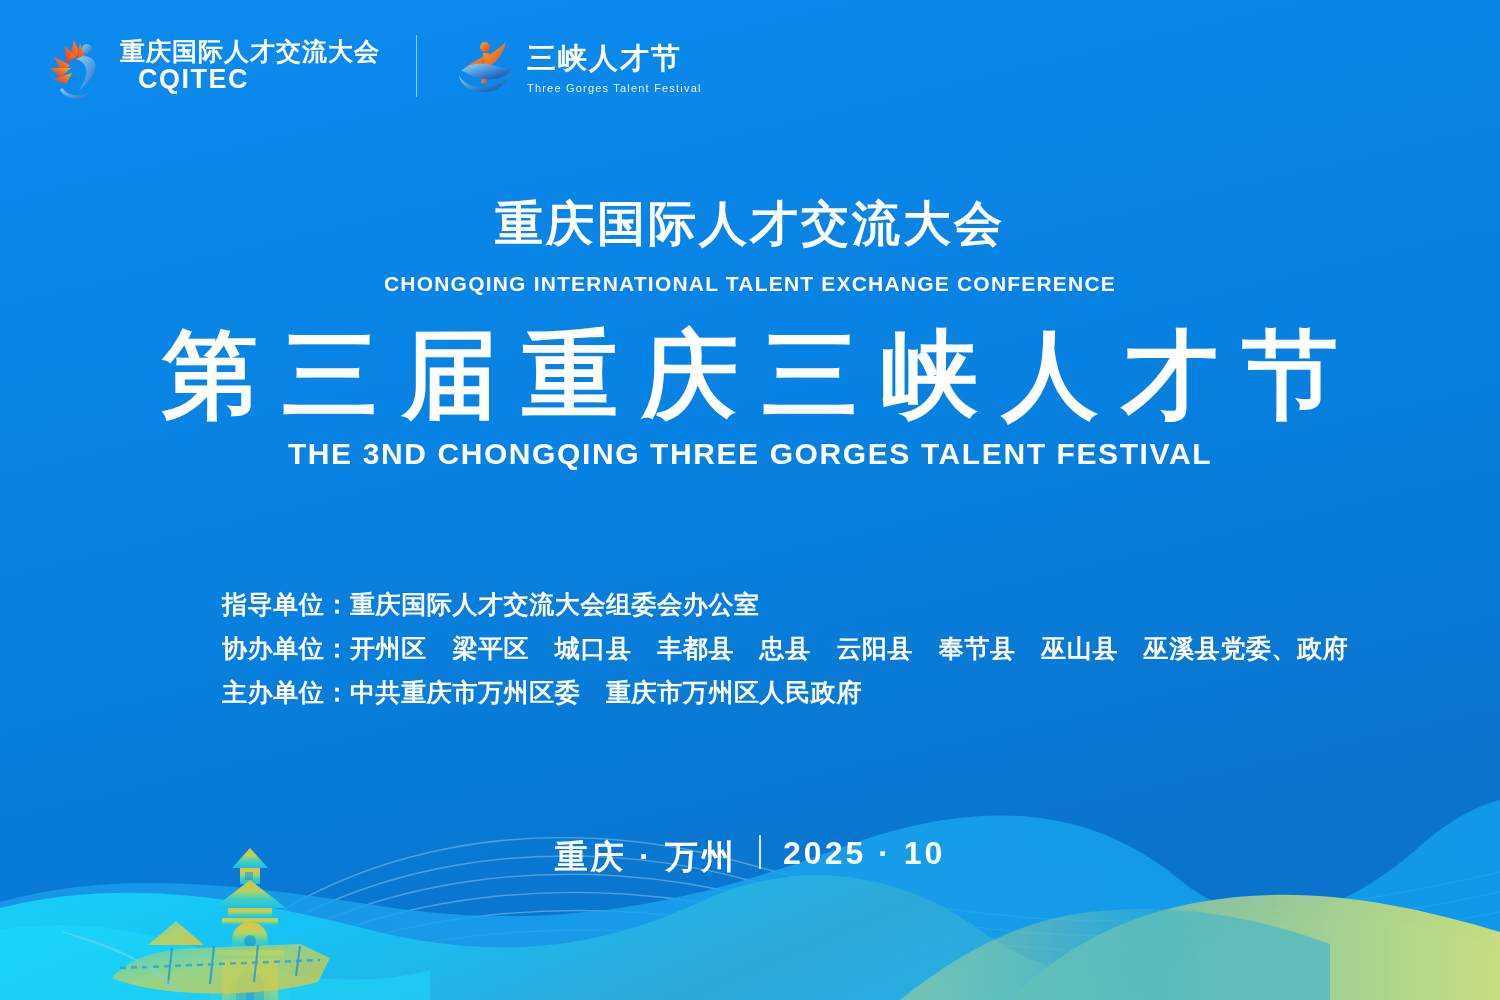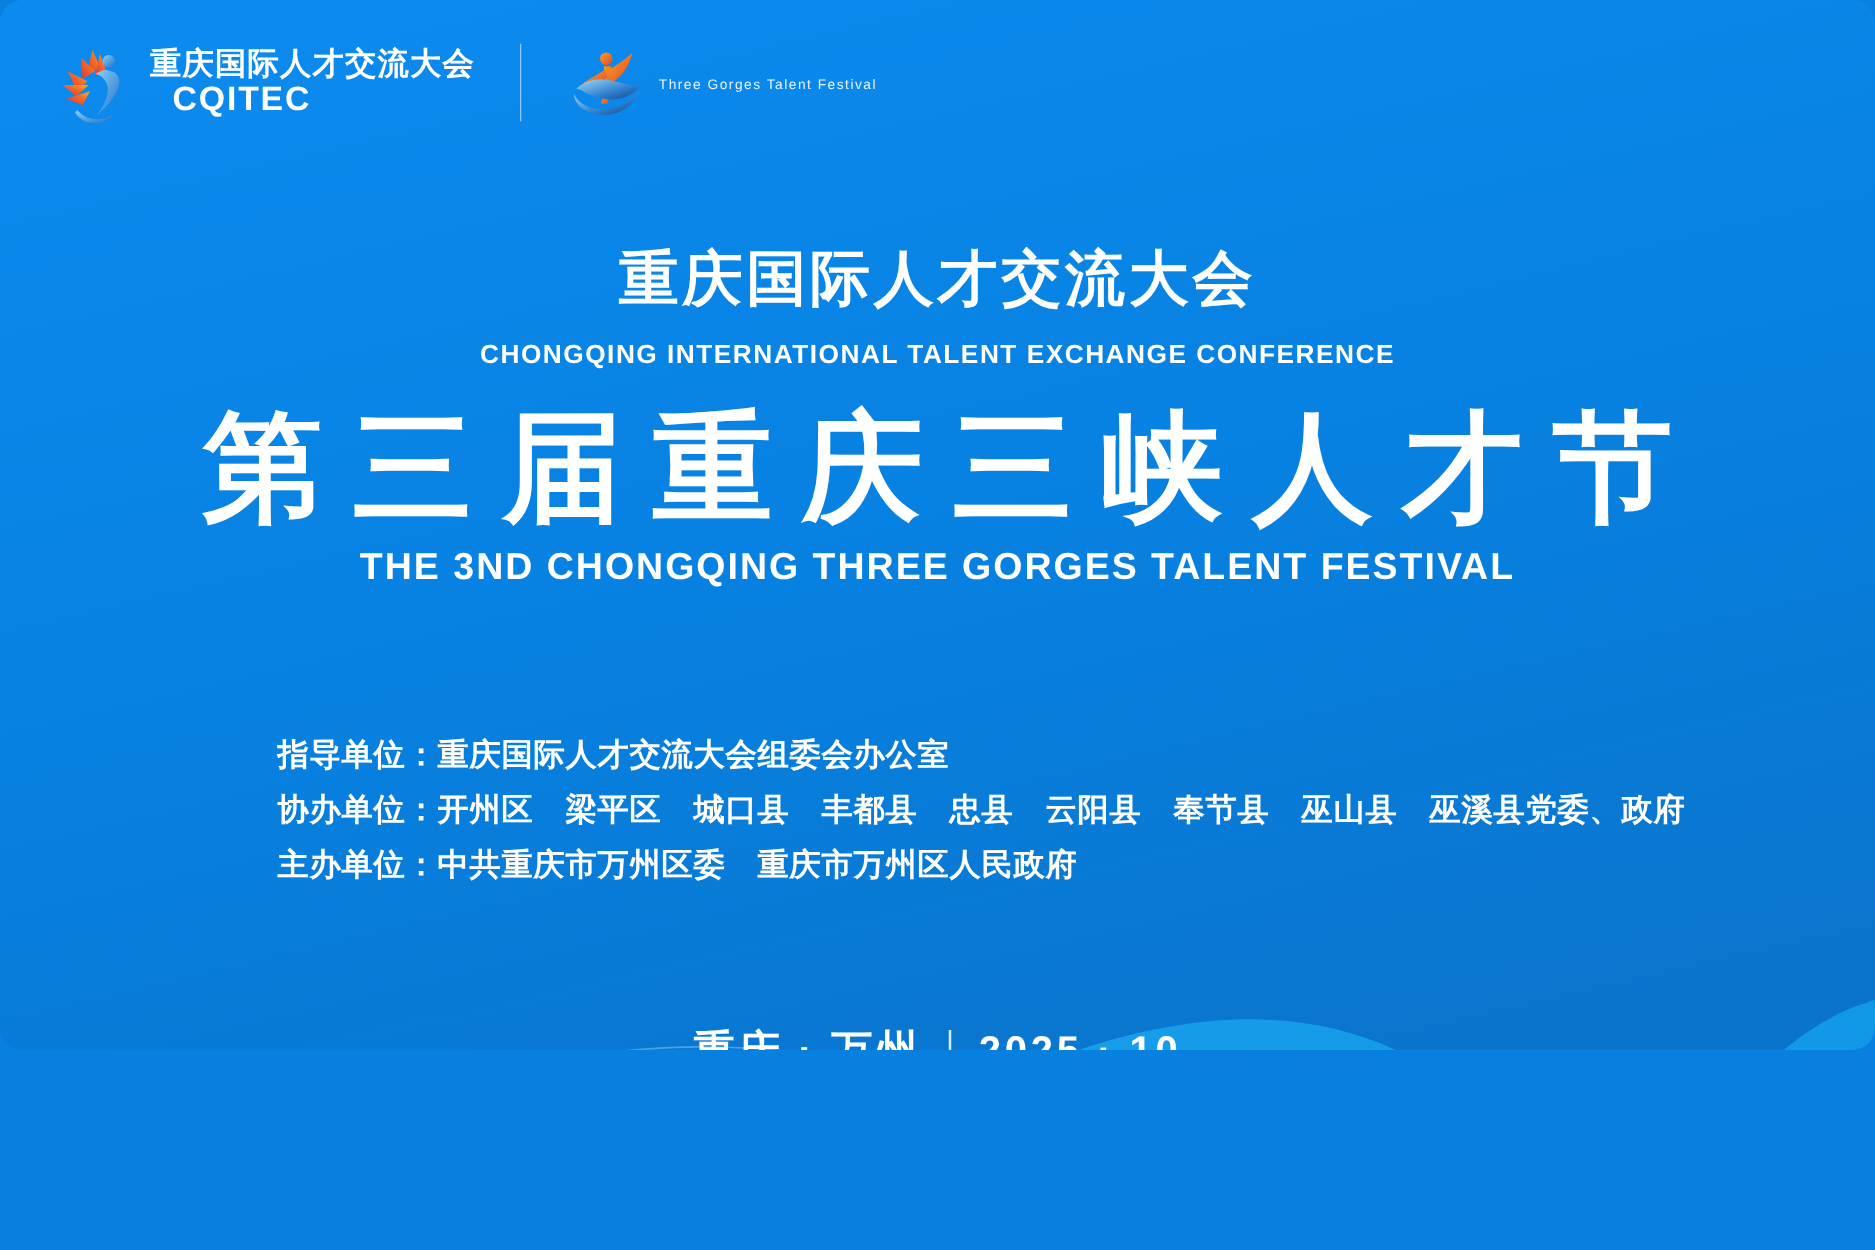--- a/index.html
+++ b/index.html
@@ -3,24 +3,23 @@
 <meta charset="utf-8">
 <style>
   * { margin:0; padding:0; box-sizing:border-box; }
   html,body { width:1500px; height:1000px; overflow:hidden; }
   body {
     font-family:"Liberation Sans","DejaVu Sans",sans-serif;
     background:#0780e0;
   }
   #poster {
     position:relative;
-    width:1500px; height:840px;
+    width:1500px; height:1000px;
     overflow:hidden;
     background:linear-gradient(160deg,#0a86e8 0%,#0781e1 35%,#0679d6 72%,#0a74cc 100%);
-    border-radius:18px;
   }
   #bgsvg, #decorsvg {
     position:absolute; left:0; top:0; width:1500px; height:1000px;
     pointer-events:none;
   }
 
   
   .header { position:absolute; left:40px; top:28px; display:flex; align-items:center; height:76px; }
   .logo-block { display:flex; align-items:center; }
   .logo-mark { width:72px; height:72px; flex:0 0 72px; }
@@ -62,22 +61,22 @@
 
   
   .orgs { position:absolute; left:222px; top:582px; }
   .org-line {
     color:#fff; font-size:25px; font-weight:bold; letter-spacing:.6px;
     line-height:44px; white-space:nowrap;
   }
 
   
   .date-row {
-    position:absolute; left:0; top:818px; width:1500px;
-    display:flex; align-items:center; justify-content:center;
+    position:absolute; left:0; top:835px; width:1500px;
+    display:flex; justify-content:center;
   }
   .date-place { color:#fff; font-size:33px; font-weight:bold; letter-spacing:3px; }
   .date-sep { width:2px; height:34px; background:rgba(255,255,255,.85); margin:0 22px; }
   .date-num { color:#fff; font-size:32px; font-weight:bold; letter-spacing:3px; }
 </style>
 </head>
 <body>
 
 <div id="poster">
 
@@ -261,20 +260,21 @@
           <path d="M34 19 C42 14 48 10 53 5 C50 17 44 25 36 29 Z"></path>
         </g>
         <g fill="url(#lg4)">
           <path d="M8 34 C14 28 24 25 34 27 C46 29 54 34 60 30
                    C54 40 42 44 30 42 C22 41 16 38 12 35 Z"></path>
           <path d="M6 38 C10 47 22 52 34 50 C44 48 52 43 58 36
                    C54 48 42 56 28 55 C16 54 7 48 6 38 Z"></path>
         </g>
       </svg>
       <div class="logo2-text">
+        <div class="logo2-cn">三峡人才节</div>
         <div class="logo2-en">Three  Gorges  Talent  Festival</div>
       </div>
     </div>
   </div>
 
   <div class="title-wrap">
     <div class="t-conf-cn">重庆国际人才交流大会</div>
     <div class="t-conf-en">CHONGQING  INTERNATIONAL TALENT EXCHANGE CONFERENCE</div>
     <div class="t-main">第三届重庆三峡人才节</div>
     <div class="t-main-en">THE 3ND CHONGQING THREE GORGES TALENT FESTIVAL</div>

